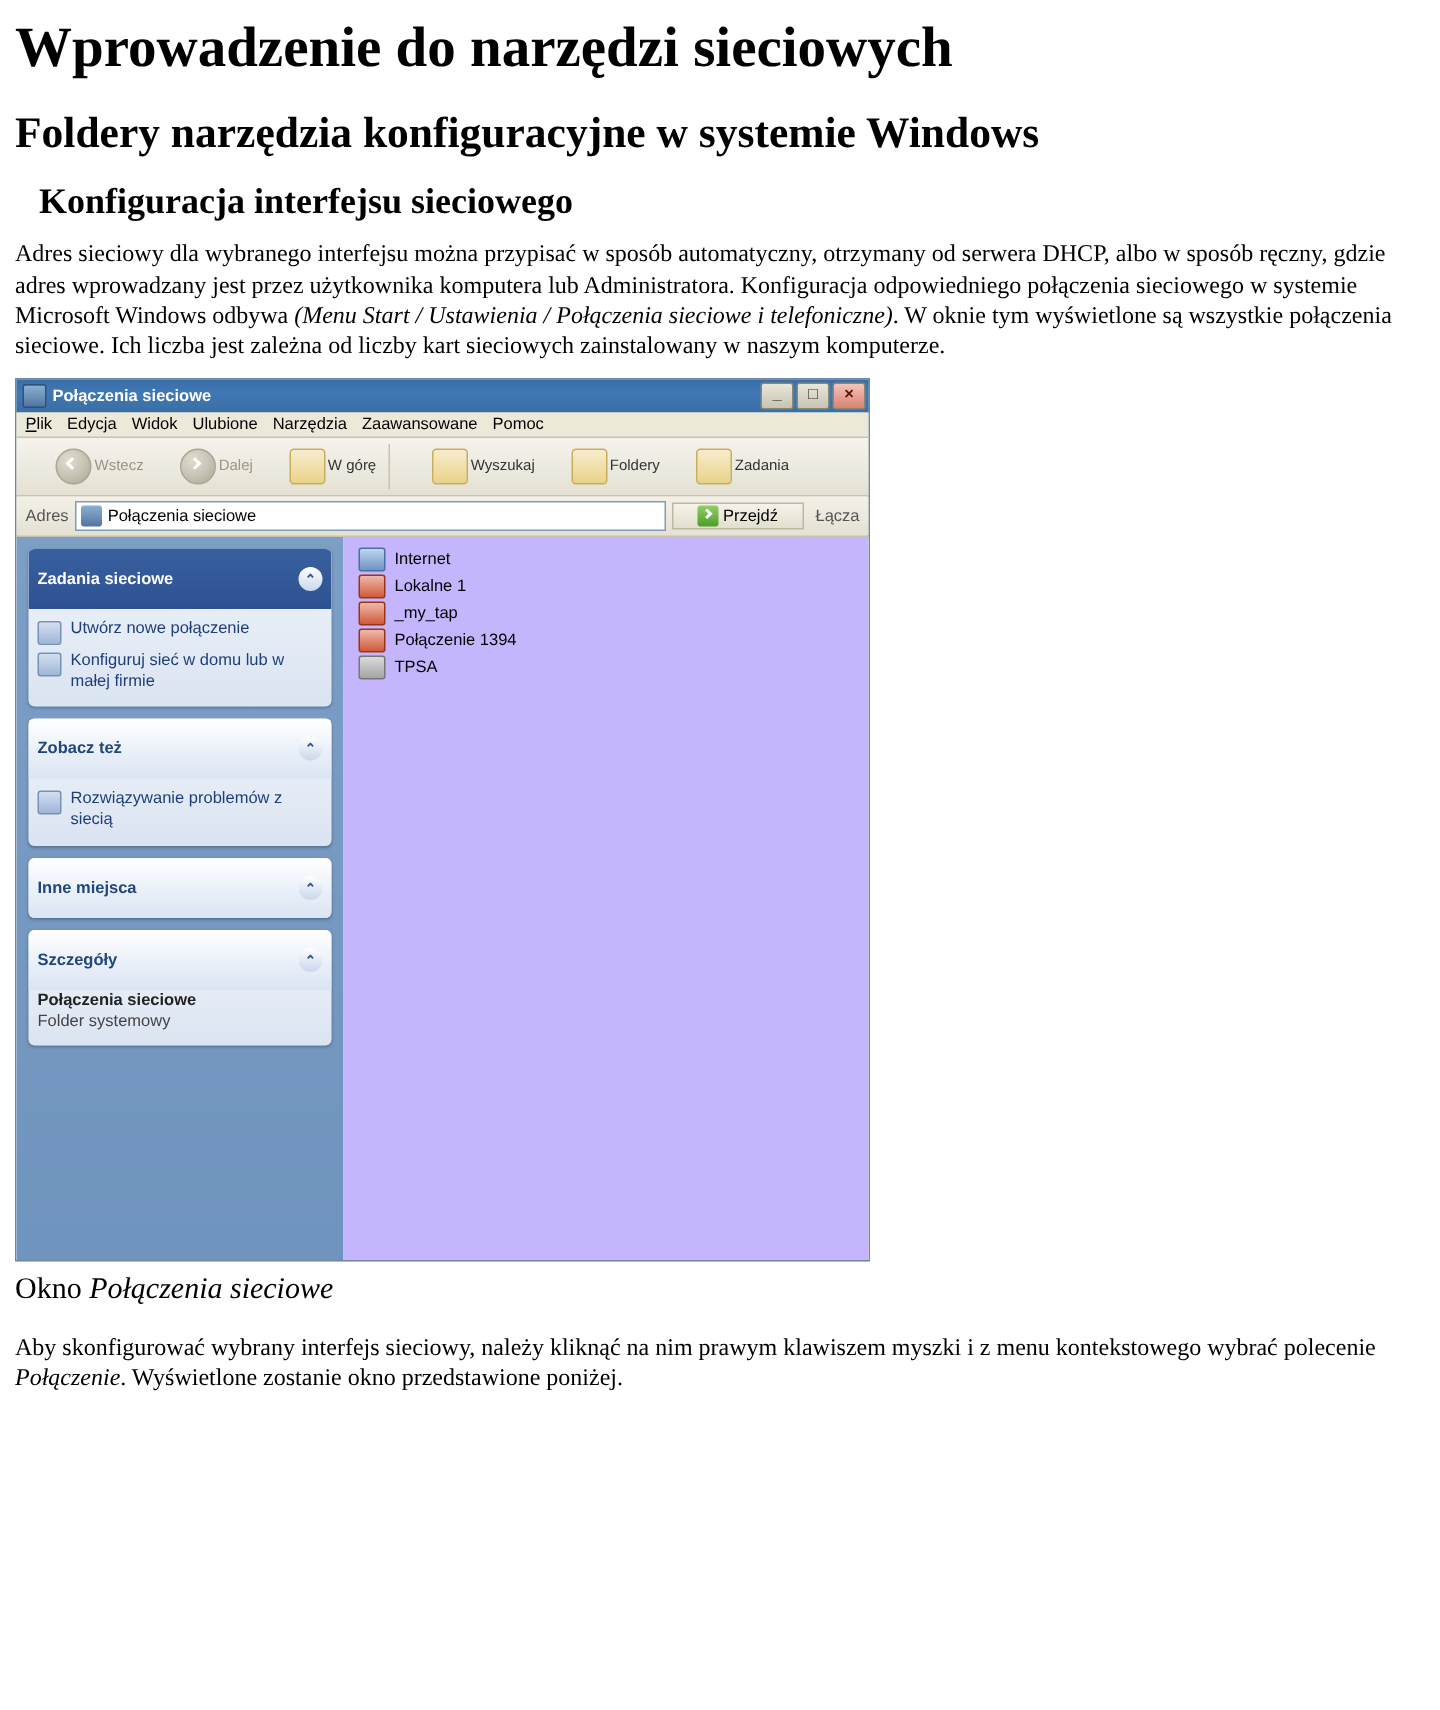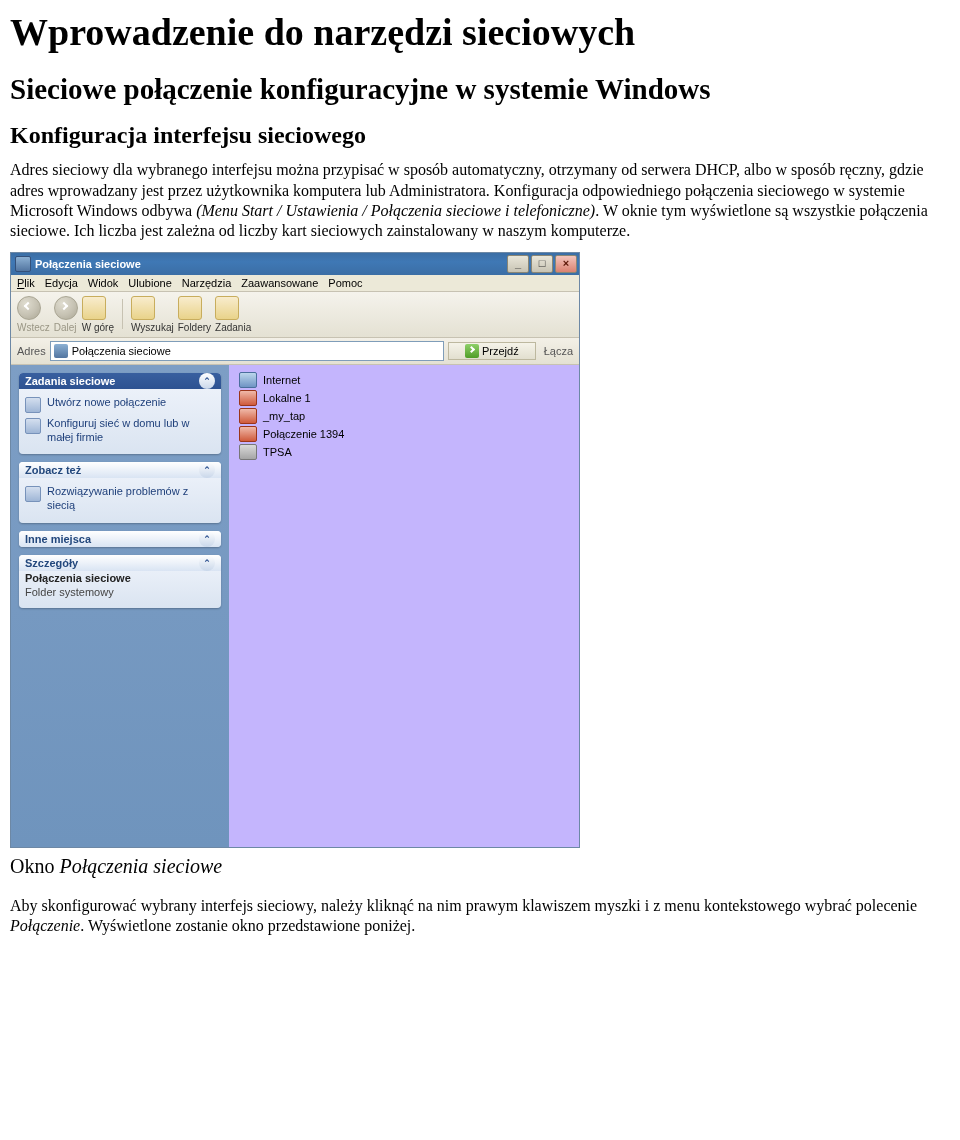--- a/index.html
+++ b/index.html
@@ -5,21 +5,21 @@
   body {
     font-family: "Times New Roman", serif;
     margin: 0;
     padding: 8px 10px;
     color: #000;
     background: #fff;
     width: 940px;
   }
   h1 { font-size: 38px; font-weight: bold; margin: 4px 0 8px 0; line-height: 1.1; }
   h2 { font-size: 29px; font-weight: bold; margin: 20px 0 10px 0; line-height: 1.1; }
-  h3 { font-size: 24px; font-weight: bold; margin: 16px 0 12px 0; line-height: 1.1; }
+  h3 { font-size: 24px; font-weight: bold; margin: 16px 0 12px 16px; line-height: 1.1; }
   p { font-size: 16px; line-height: 1.28; margin: 0 0 10px 0; }
   .italic { font-style: italic; }
 
   
   .window {
     width: 568px;
     border: 1px solid #6d88a5;
     background: #ece9d8;
     font-family: Tahoma, sans-serif;
     font-size: 11px;
@@ -60,21 +60,21 @@
     font-size:11px;
   }
   .menubar span { text-decoration: none; }
   .menubar span u { text-decoration: underline; }
   .toolbar {
     background: linear-gradient(#f5f3ec,#e4e1d3);
     border-bottom:1px solid #c7c2b2;
     display:flex; align-items:center; gap:4px;
     padding:4px 6px;
   }
-  .tbtn { display:flex; flex-direction:column; gap:2px; color:#9a9685; }
+  .tbtn { display:flex; flex-direction:row; align-items:center; gap:2px; color:#9a9685;margin-left:20px; }
   .tbtn.enabled { color:#333; }
   .tbtn .tico {
     width:22px; height:22px; border-radius:50%;
     background:radial-gradient(circle at 35% 30%,#bfe19a,#7db64b 55%,#4f8d20);
     border:1px solid #4f8d20;
     position:relative;
   }
   .tbtn.disabled .tico { background: radial-gradient(circle at 35% 30%,#e0ddd0,#c6c2b3 55%,#aaa694); border-color:#aaa694; }
   .tbtn .tico::after { content:""; position:absolute; top:6px; left:7px;
     border: solid #fff; border-width:0 2px 2px 0; width:4px; height:4px; transform:rotate(135deg); }
@@ -129,21 +129,21 @@
   .panel {
     background:linear-gradient(#f0f4fb,#dae4f1);
     border-radius:4px;
     overflow:hidden;
     box-shadow:0 1px 2px rgba(0,0,0,.25);
   }
   .panel .phdr {
     background:linear-gradient(#fff,#d9e4f3);
     color:#22477c;
     font-weight:bold;
-    padding:0 6px;
+    padding:12px 6px;
     display:flex; align-items:center; justify-content:space-between;
   }
   .panel.primary .phdr {
     background:linear-gradient(#385f9f,#2d5291);
     color:#fff;
   }
   .phdr .chev {
     width:16px; height:16px; border-radius:50%;
     background:linear-gradient(#fff,#c9d7ea);
     display:flex; align-items:center; justify-content:center;
@@ -174,21 +174,21 @@
   }
   .fico.r { background:linear-gradient(#f0b9a9,#cf5a3b); border-color:#9b351a; }
   .fico.g { background:linear-gradient(#dadada,#a5a5a5); border-color:#777; }
 
   .caption { font-size:20px; font-style:italic; margin:2px 0 16px 0; }
 </style>
 </head>
 <body>
 
 <h1>Wprowadzenie do narzędzi sieciowych</h1>
-<h2>Sieciowe połączenie konfiguracyjne w systemie Windows</h2>
+<h2>Foldery narzędzia konfiguracyjne w systemie Windows</h2>
 <h3>Konfiguracja interfejsu sieciowego</h3>
 
 <p>
   <span>Adres sieciowy dla wybranego interfejsu można przypisać w sposób automatyczny, otrzymany od serwera DHCP, albo w sposób ręczny, gdzie adres wprowadzany jest przez użytkownika komputera lub Administratora. Konfiguracja odpowiedniego połączenia sieciowego w systemie Microsoft Windows odbywa </span><span class="italic">(Menu Start / Ustawienia / Połączenia sieciowe i telefoniczne)</span><span>. W oknie tym wyświetlone są wszystkie połączenia sieciowe. Ich liczba jest zależna od liczby kart sieciowych zainstalowany w naszym komputerze.</span>
 </p>
 
 <div class="window">
   <div class="titlebar">
     <div class="ticon"></div>
     <div class="ttext">Połączenia sieciowe</div>

